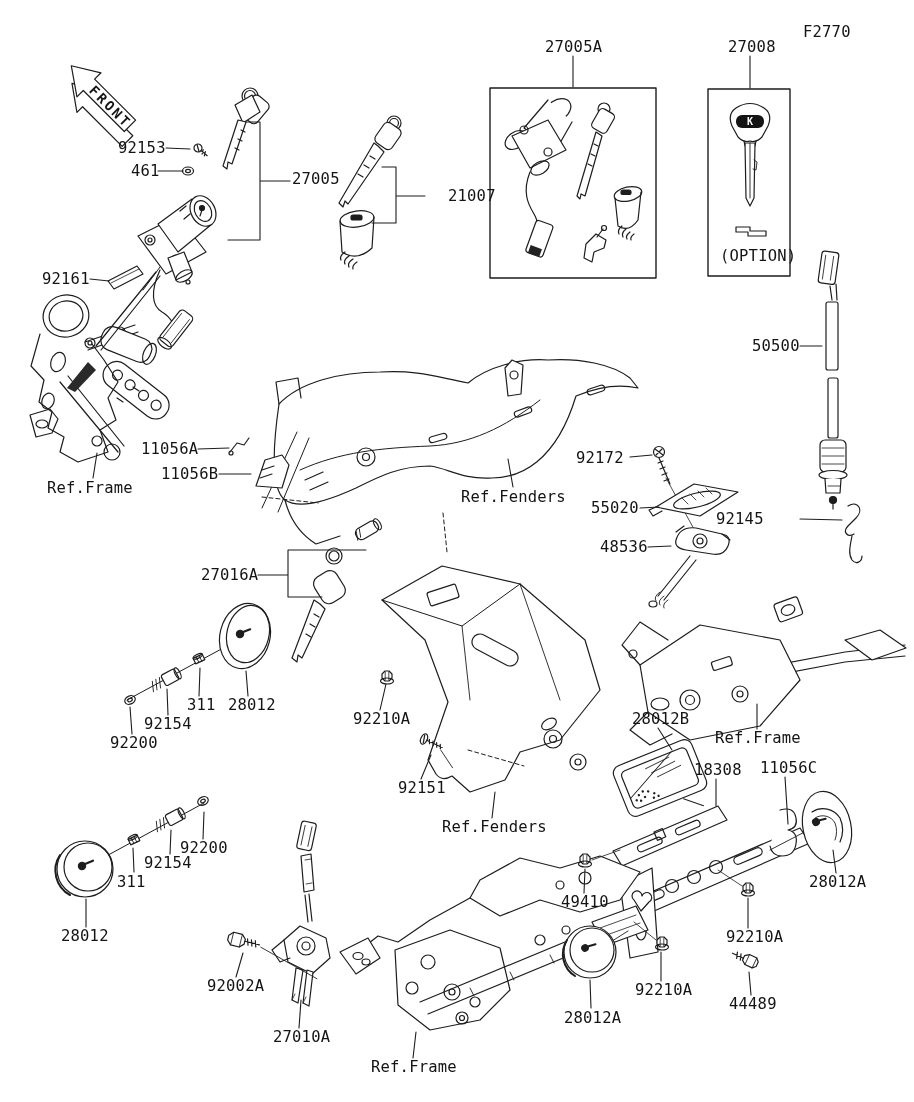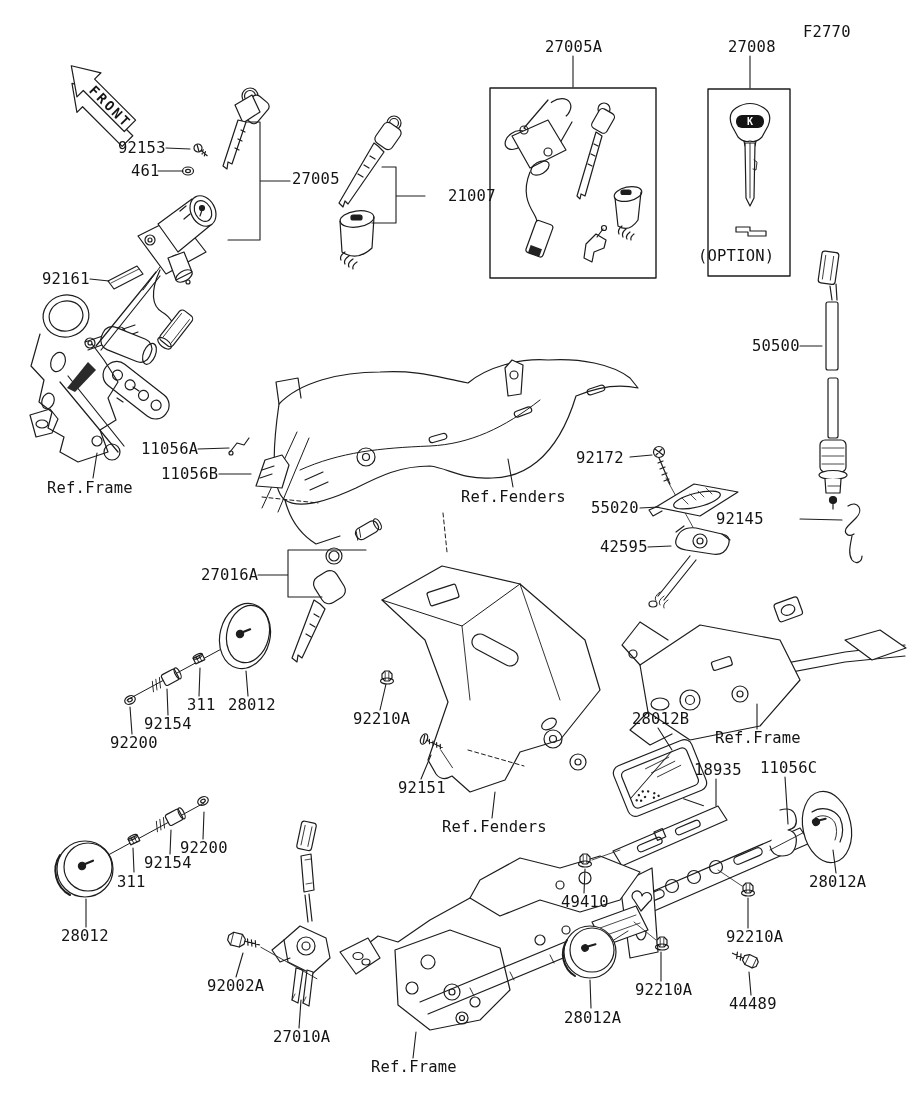--- a/index.html
+++ b/index.html
@@ -534,42 +534,42 @@
 </g>
 </svg>
 
 <div class="lbl" style="left:803px;top:24px">F2770</div>
 <div class="lbl" style="left:118px;top:140px">92153</div>
 <div class="lbl" style="left:131px;top:163px">461</div>
 <div class="lbl" style="left:292px;top:171px">27005</div>
 <div class="lbl" style="left:448px;top:188px">21007</div>
 <div class="lbl" style="left:545px;top:39px">27005A</div>
 <div class="lbl" style="left:728px;top:39px">27008</div>
-<div class="lbl" style="left:698px;top:248px">(OPTION)</div>
+<div class="lbl" style="left:720px;top:248px">(OPTION)</div>
 <div class="lbl" style="left:42px;top:271px">92161</div>
 <div class="lbl" style="left:47px;top:480px">Ref.Frame</div>
 <div class="lbl" style="left:141px;top:441px">11056A</div>
 <div class="lbl" style="left:161px;top:466px">11056B</div>
 <div class="lbl" style="left:461px;top:489px">Ref.Fenders</div>
 <div class="lbl" style="left:576px;top:450px">92172</div>
 <div class="lbl" style="left:591px;top:500px">55020</div>
-<div class="lbl" style="left:600px;top:539px">42595</div>
+<div class="lbl" style="left:600px;top:539px">48536</div>
 <div class="lbl" style="left:716px;top:511px">92145</div>
 <div class="lbl" style="left:752px;top:338px">50500</div>
 <div class="lbl" style="left:201px;top:567px">27016A</div>
 <div class="lbl" style="left:187px;top:697px">311</div>
 <div class="lbl" style="left:228px;top:697px">28012</div>
 <div class="lbl" style="left:144px;top:716px">92154</div>
 <div class="lbl" style="left:110px;top:735px">92200</div>
 <div class="lbl" style="left:353px;top:711px">92210A</div>
 <div class="lbl" style="left:398px;top:780px">92151</div>
 <div class="lbl" style="left:442px;top:819px">Ref.Fenders</div>
 <div class="lbl" style="left:632px;top:711px">28012B</div>
 <div class="lbl" style="left:715px;top:730px">Ref.Frame</div>
-<div class="lbl" style="left:694px;top:762px">18935</div>
+<div class="lbl" style="left:694px;top:762px">18308</div>
 <div class="lbl" style="left:760px;top:760px">11056C</div>
 <div class="lbl" style="left:180px;top:840px">92200</div>
 <div class="lbl" style="left:144px;top:855px">92154</div>
 <div class="lbl" style="left:117px;top:874px">311</div>
 <div class="lbl" style="left:61px;top:928px">28012</div>
 <div class="lbl" style="left:561px;top:894px">49410</div>
 <div class="lbl" style="left:809px;top:874px">28012A</div>
 <div class="lbl" style="left:726px;top:929px">92210A</div>
 <div class="lbl" style="left:635px;top:982px">92210A</div>
 <div class="lbl" style="left:729px;top:996px">44489</div>

